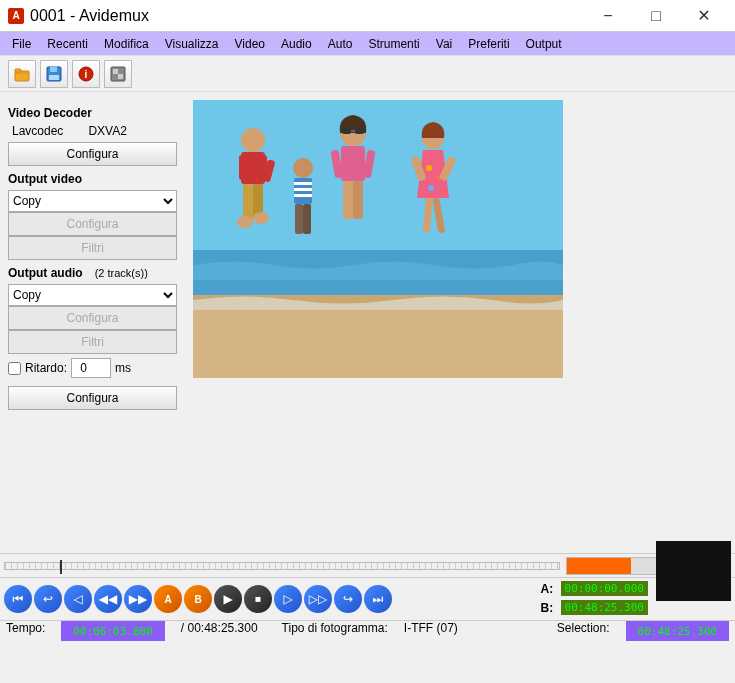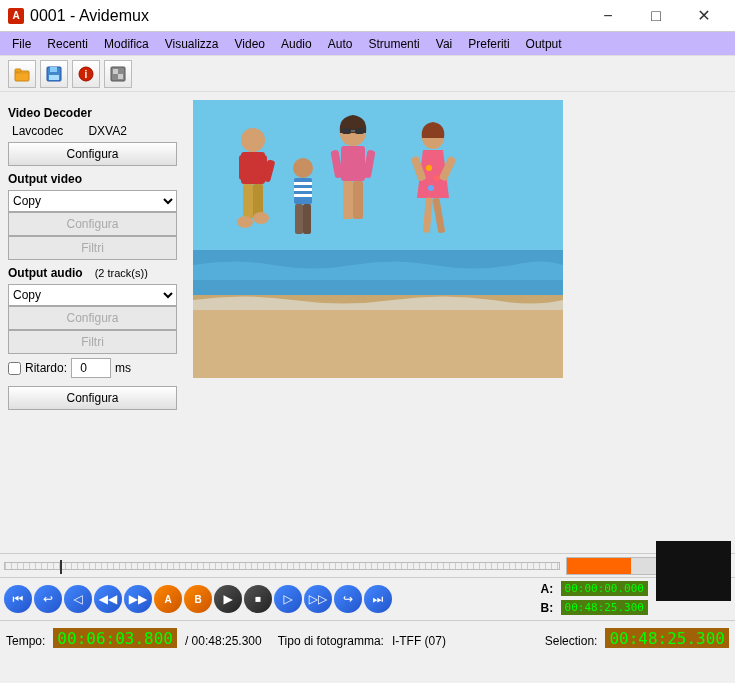--- a/index.html
+++ b/index.html
@@ -232,33 +232,33 @@
     .transport-icon-circle.orange {
       background: linear-gradient(135deg, #ff8800, #cc5500);
     }
     .transport-icon-circle.dark {
       background: linear-gradient(135deg, #555, #222);
     }
 
     #timecode-bar {
       height: 28px;
       display: flex;
-      align-items: flex-end;
+      align-items: flex-start;
       padding: 0 6px;
-      gap: 8px;
+      gap: 16px;
       background: #f0f0f0;
       border-top: 1px solid #ccc;
     }
     .tc-label { font-size: 12px; }
     .tc-value {
-      background: #a16207;
+      background: #8b5cf6;
       color: #00ff00;
       font-family: monospace;
-      font-size: 16px;
-      padding: 1px 4px;
+      font-size: 11px;
+      padding: 1px 12px;
       height: 20px;
       display: flex; align-items: center;
     }
 
     .info-row {
       display: flex;
       align-items: center;
       gap: 4px;
       margin-bottom: 2px;
       font-size: 12px;

